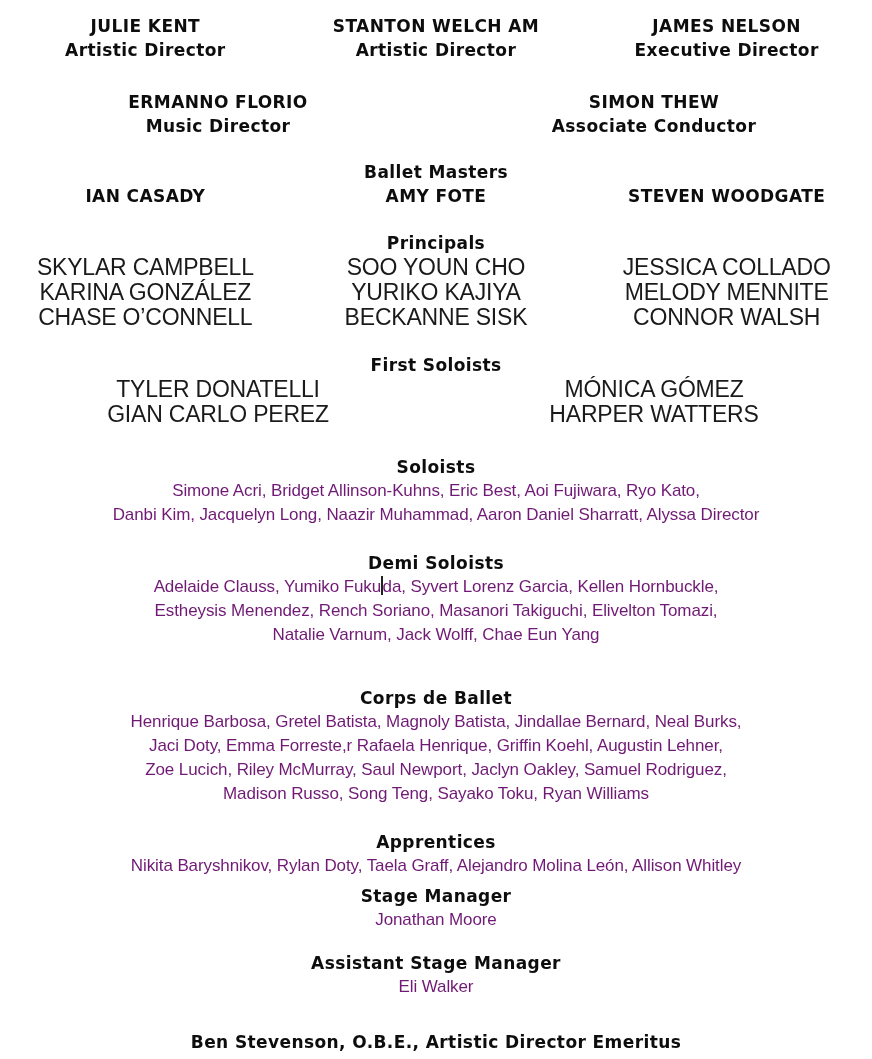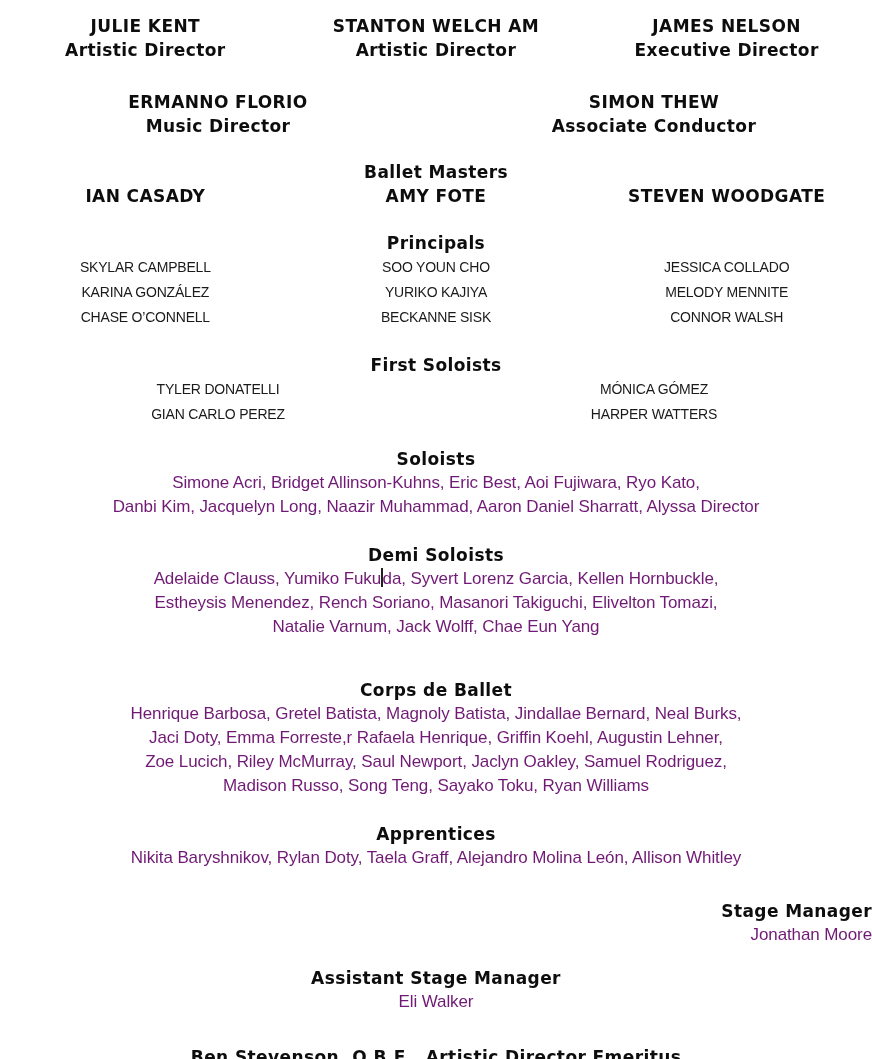--- a/index.html
+++ b/index.html
@@ -20,21 +20,21 @@
   }
   .h {
     font-family: "DejaVu Sans", "Liberation Sans", sans-serif;
     font-weight: 700;
     font-size: 17px;
     line-height: 24px;
     letter-spacing: 0.4px;
     color: #0d0d0d;
   }
   .caps {
-    font-size: 14px;
+    font-size: 23px;
     line-height: 25px;
     letter-spacing: -0.2px;
     color: #1a1a1a;
   }
   .para {
     font-size: 17px;
     line-height: 24px;
     letter-spacing: -0.1px;
     color: #701a75;
   }
@@ -46,25 +46,25 @@
   .grid2 {
     display: grid;
     grid-template-columns: 1fr 1fr;
   }
   .grid3 > div, .grid2 > div { text-align: center; }
 
   .sec-music        { margin-top: 28px; }
   .sec-balletmasters{ margin-top: 22px; }
   .sec-principals   { margin-top: 23px; }
   .sec-firstsoloists{ margin-top: 23px; }
-  .sec-soloists     { margin-top: 20px; }
+  .sec-soloists     { margin-top: 28px; }
   .sec-demi         { margin-top: 24px; }
   .sec-corps        { margin-top: 39px; }
   .sec-apprentices  { margin-top: 24px; }
-  .sec-stage        { margin-top: 29px; text-align: right; }
+  .sec-stage        { margin-top: 6px; }
   .sec-asst         { margin-top: 19px; }
   .sec-emeritus     { margin-top: 31px; }
 
   .caret {
     display: inline-block;
     width: 1.5px;
     height: 19px;
     background: #222222;
     vertical-align: -3px;
   }

